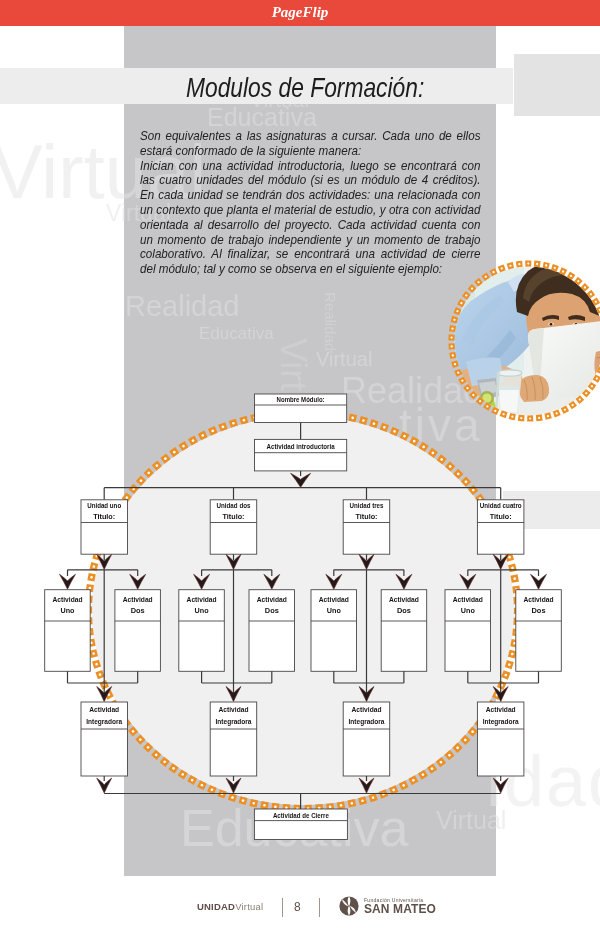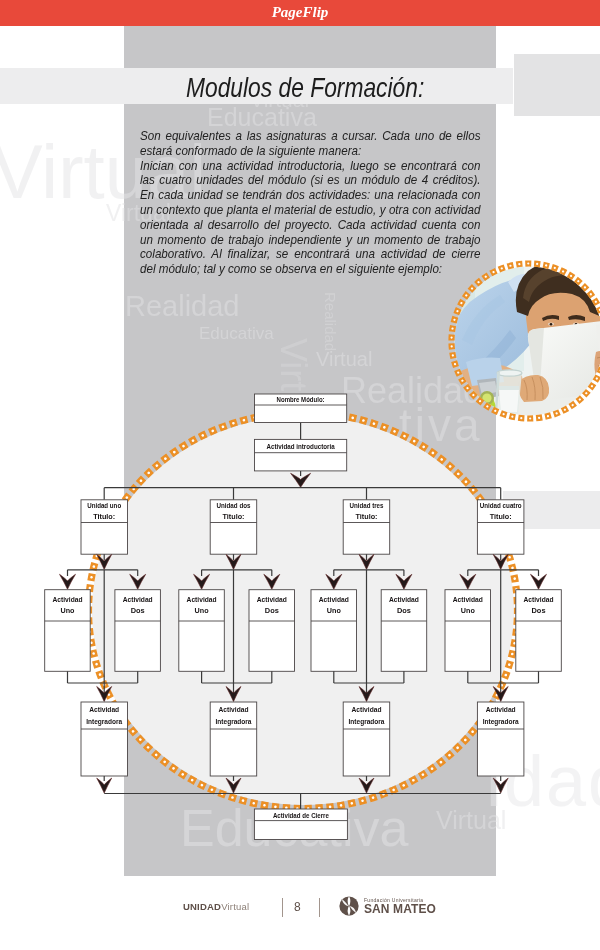--- a/index.html
+++ b/index.html
@@ -238,21 +238,21 @@
       <text x="500.7" y="723.5" font-size="6.8" font-weight="bold" fill="#171314" text-anchor="middle" textLength="36" lengthAdjust="spacingAndGlyphs" font-family="Liberation Sans, sans-serif">Integradora</text>
 <line x1="500.7" y1="776.0" x2="500.7" y2="781.0" stroke="#3a3a3a" stroke-width="1.2"></line>
 <path d="M493.2 778.1 Q497.6 785.9 500.7 793.1 Q503.8 785.9 508.2 778.1 Q502.3 782.6 500.7 784.7 Q499.1 782.6 493.2 778.1 Z" fill="#241a1a" stroke="#5d2121" stroke-width="0.6"></path>
 <line x1="104.2" y1="793.5" x2="500.7" y2="793.5" stroke="#3a3a3a" stroke-width="1.2"></line>
 <line x1="300.6" y1="793.5" x2="300.6" y2="809.0" stroke="#3a3a3a" stroke-width="1.2"></line>
 <rect x="254.4" y="809.0" width="93.0" height="30.5" fill="#fff" stroke="#4a4546" stroke-width="0.9"></rect>
       <line x1="254.4" y1="820.6" x2="347.4" y2="820.6" stroke="#4a4546" stroke-width="0.9"></line>
       <text x="300.9" y="817.5" font-size="7.6" font-weight="bold" fill="#171314" text-anchor="middle" textLength="56" lengthAdjust="spacingAndGlyphs" font-family="Liberation Sans, sans-serif">Actividad de Cierre</text>
   </svg>
 
-<div style="position:absolute;left:183px;top:901px;font-size:9.5px;color:#5f5049;letter-spacing:0.2px;text-align:right;"><b>UNIDAD</b><span style="color:#8d8078;">Virtual</span></div>
+<div style="position:absolute;left:197px;top:901px;font-size:9.5px;color:#5f5049;letter-spacing:0.2px;text-align:right;"><b>UNIDAD</b><span style="color:#8d8078;">Virtual</span></div>
 <div style="position:absolute;left:282px;top:898px;width:1px;height:19px;background:#a2958d;"></div>
 <div style="position:absolute;left:294px;top:900px;font-size:12px;color:#5f5049;">8</div>
 <div style="position:absolute;left:319px;top:898px;width:1px;height:19px;background:#a2958d;"></div>
 <svg style="position:absolute;left:338px;top:895px;" width="22" height="22" viewBox="0 0 24 24">
  <circle cx="12" cy="12" r="10.5" fill="#5f5049"></circle>
  <path d="M12 1.2 Q9 7 12 12.2 Q15 7 12 1.2 Z" fill="#fff"></path>
  <path d="M12 22.8 Q9 17 12 11.8 Q15 17 12 22.8 Z" fill="#fff"></path>
  <path d="M4 4 Q9 8 11.5 12 Q6 11.5 4 4 Z" fill="#fff" opacity="0.95"></path>
  <path d="M20 20 Q15 16 12.5 12 Q18 12.5 20 20 Z" fill="#fff" opacity="0.95"></path>
 </svg>

